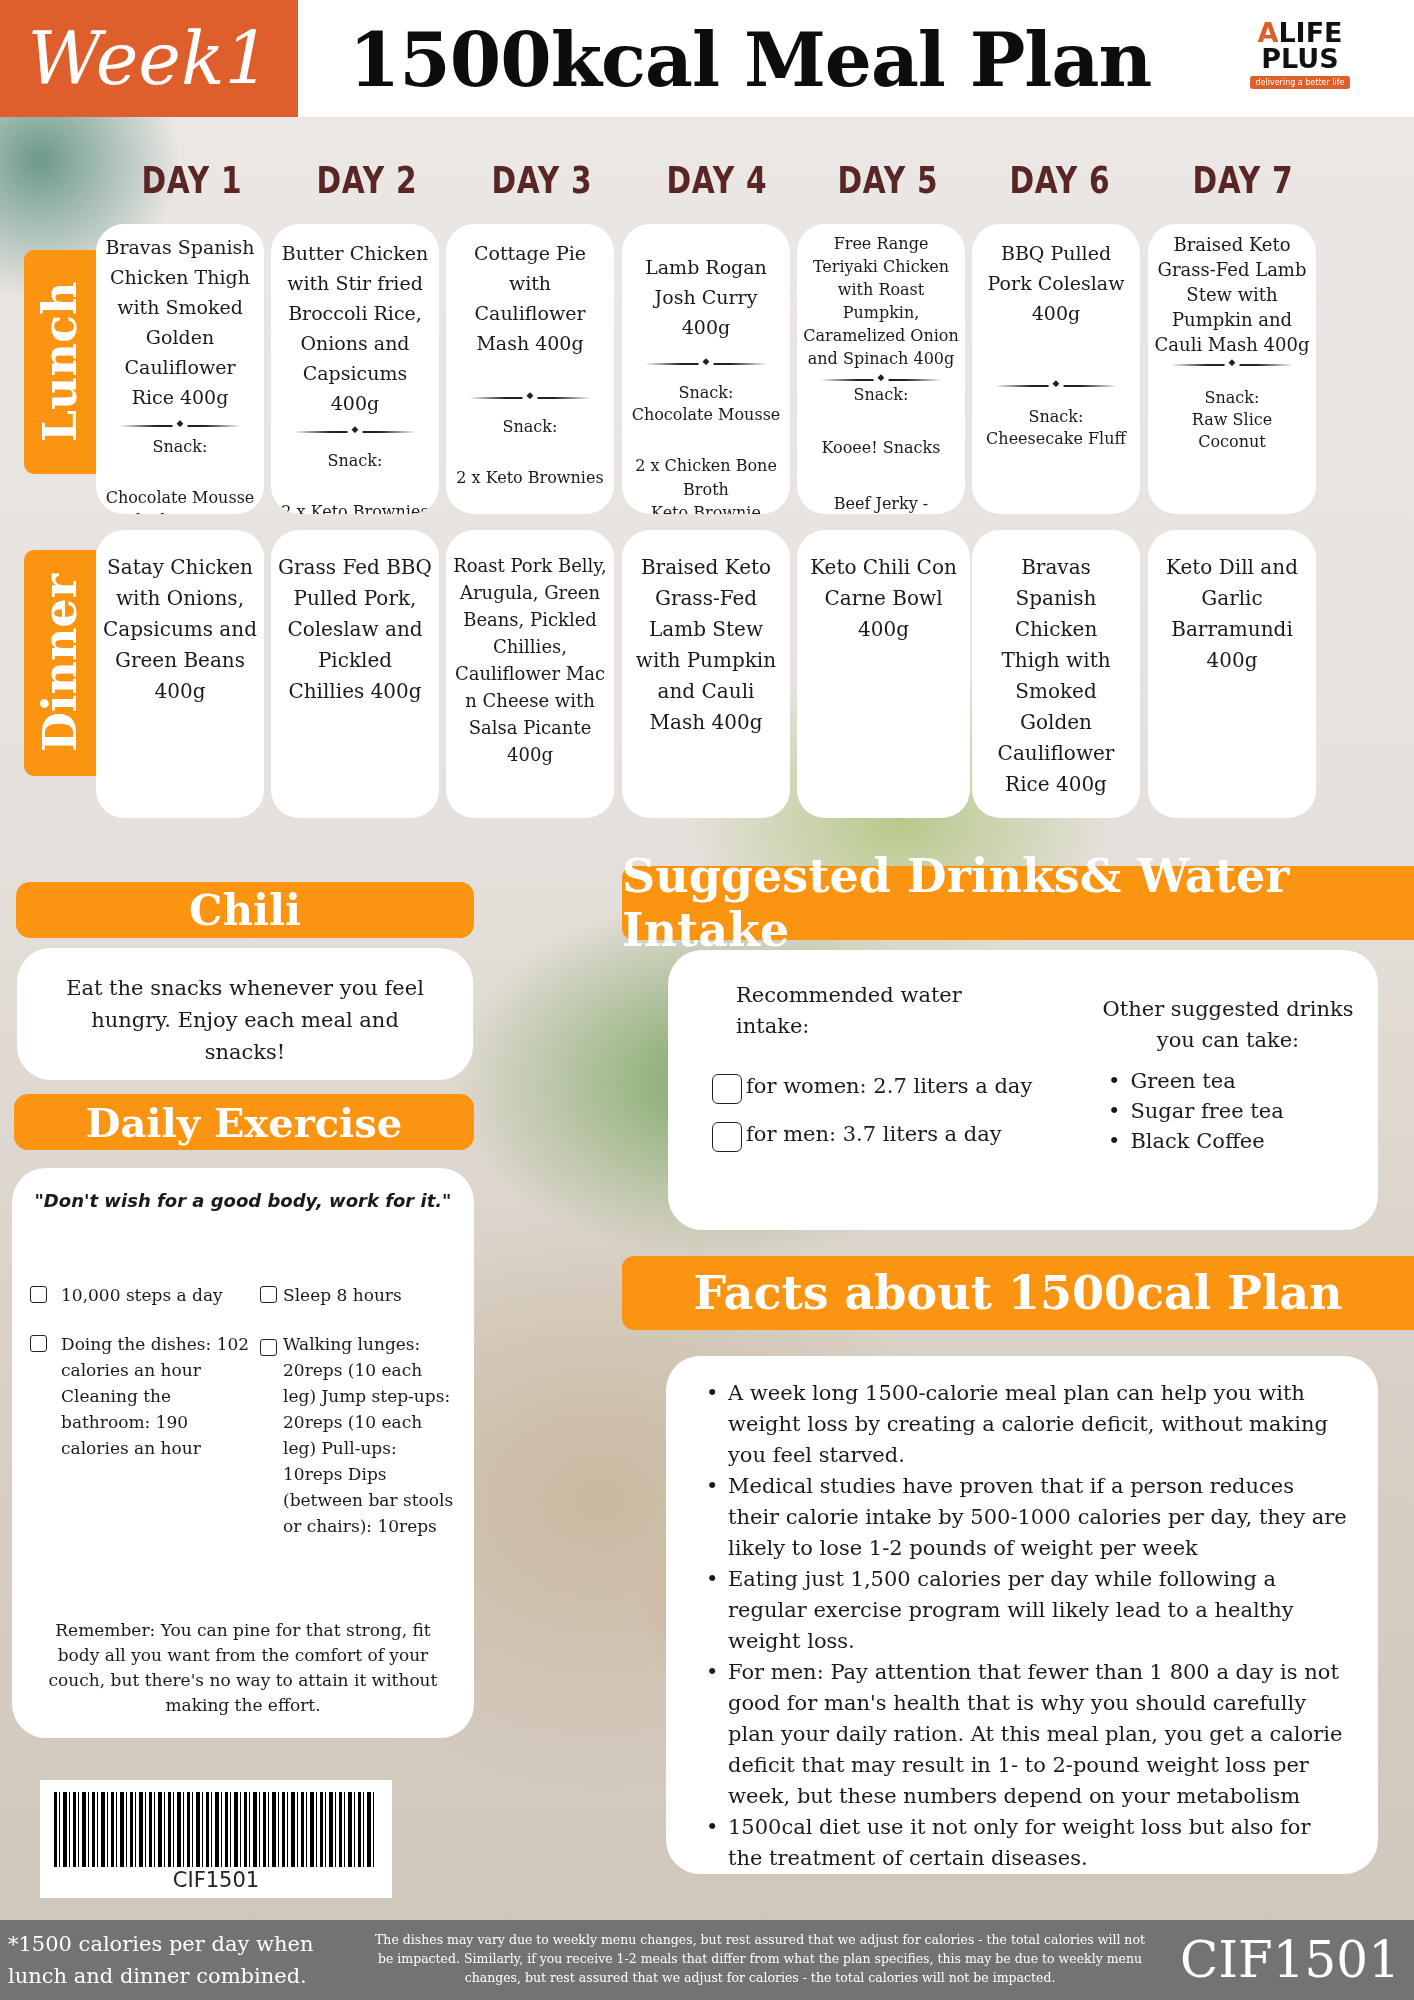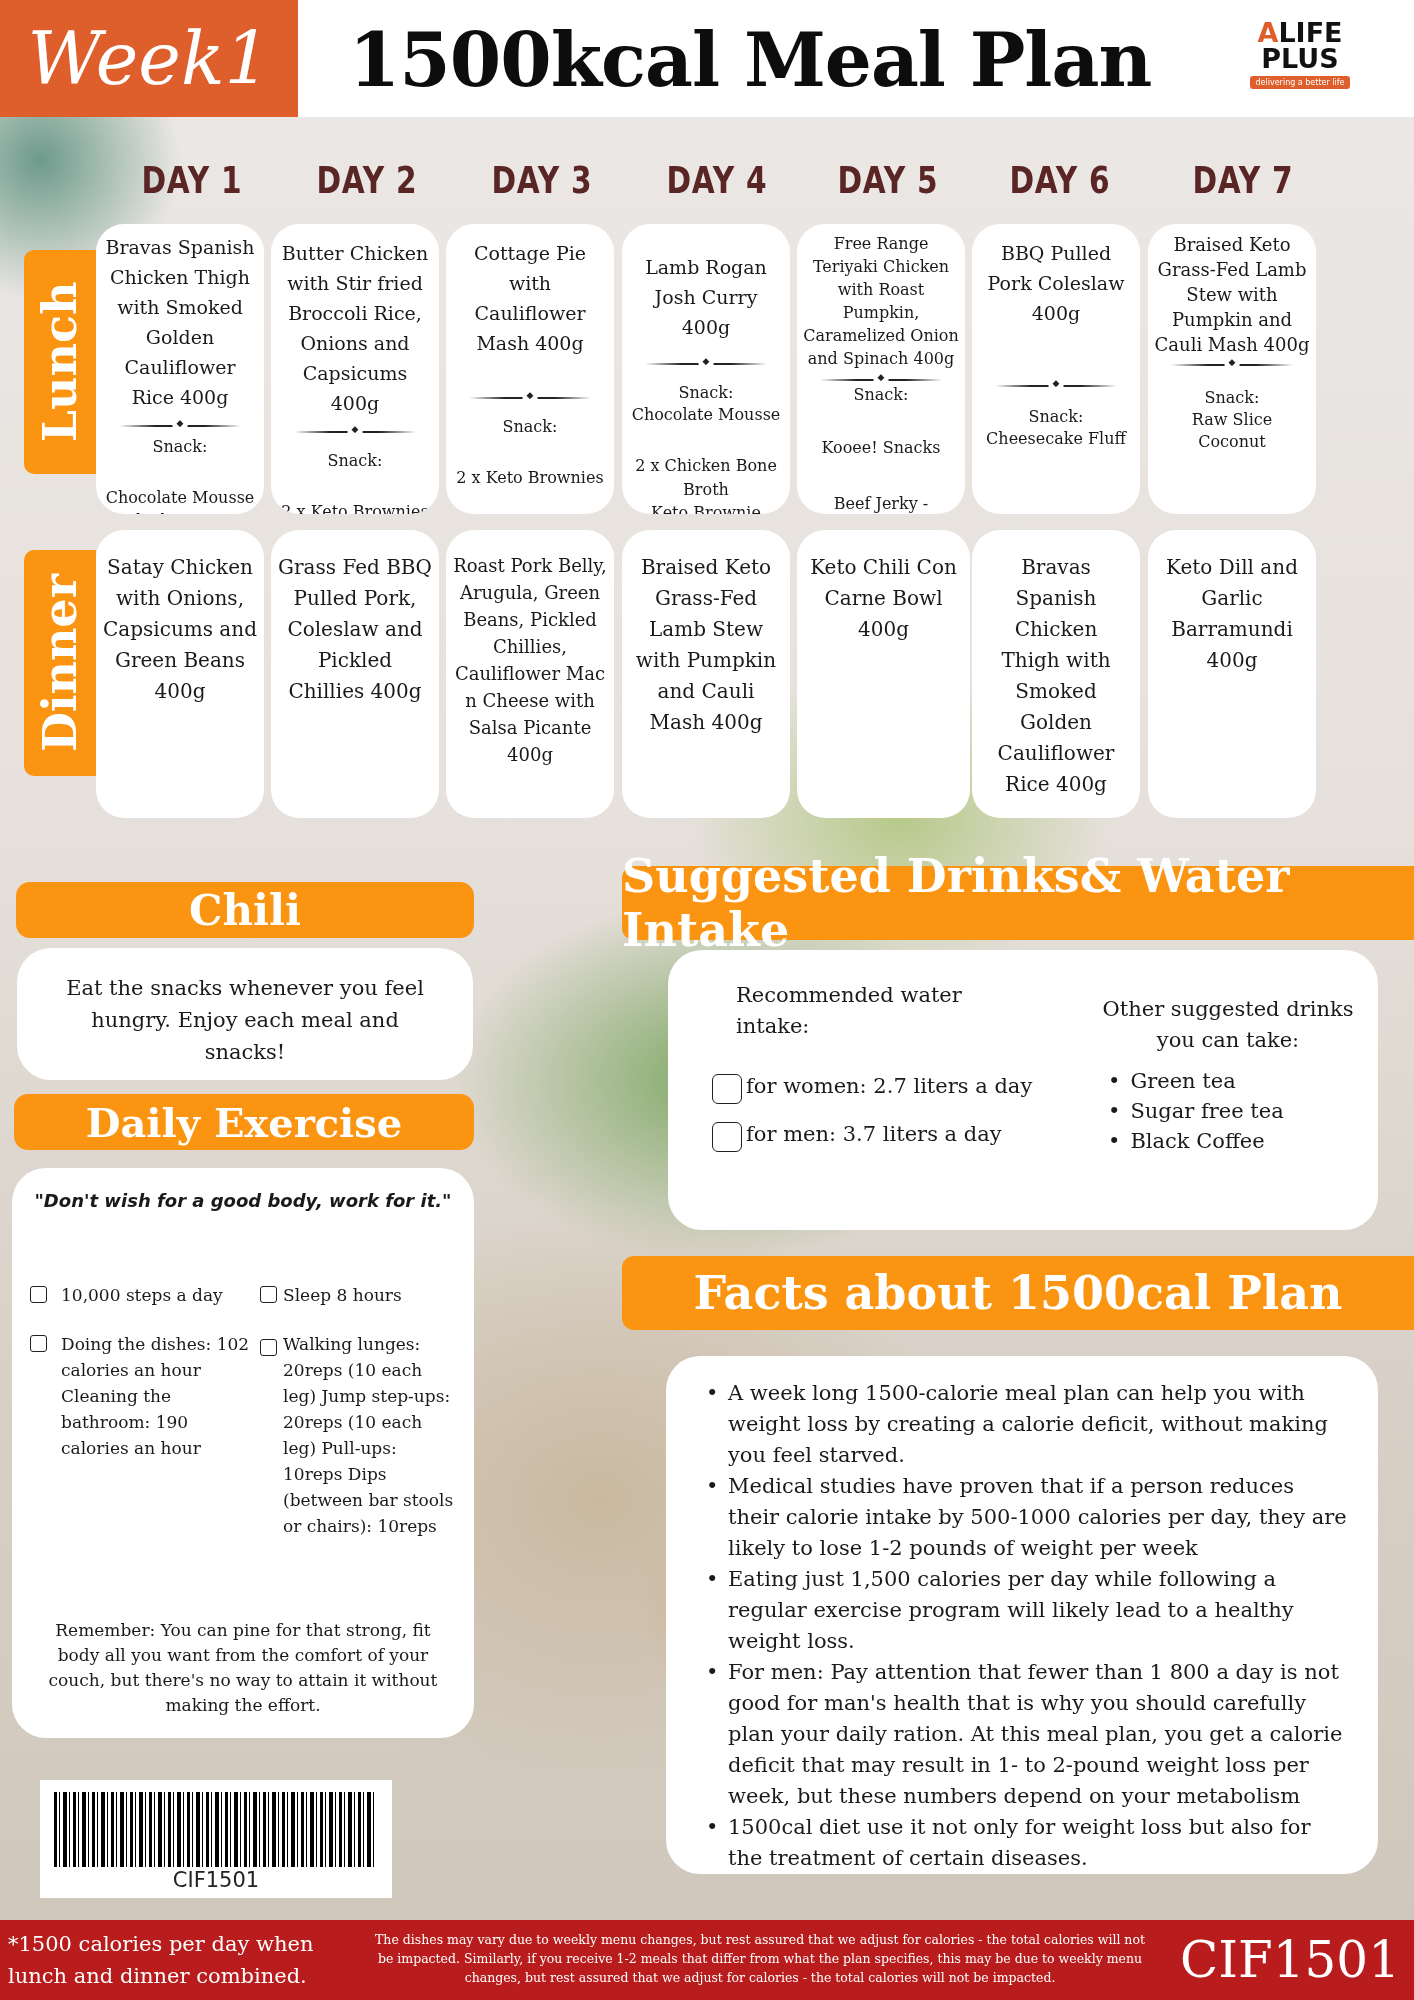--- a/index.html
+++ b/index.html
@@ -108,21 +108,21 @@
   .facts-list li { position: relative; padding-left: 22px; }
   .facts-list li::before { content: "•"; position: absolute; left: 0; top: 0; }
 
   
   .barcode { position: absolute; left: 40px; top: 1780px; width: 352px; height: 118px; background: #fff; }
   .bars { position: absolute; left: 14px; top: 12px; width: 322px; height: 75px;
     background: repeating-linear-gradient(90deg, #000 0 3px, #fff 3px 5px, #000 5px 6px, #fff 6px 9px, #000 9px 13px, #fff 13px 15px, #000 15px 16px, #fff 16px 19px); }
   .barcode-label { position: absolute; left: 0; right: 0; top: 88px; text-align: center; font-family: "DejaVu Sans", sans-serif; font-size: 21px; color: #222; }
 
   
-  .footer { position: absolute; left: 0; top: 1920px; width: 1414px; height: 80px; background: #b91c1c; color: #fff; }
+  .footer { position: absolute; left: 0; top: 1920px; width: 1414px; height: 80px; background: #737373; color: #fff; }
   .footer-note { position: absolute; left: 8px; top: 8px; width: 330px; font-size: 21px; line-height: 32px; }
   .footer-disclaimer { position: absolute; left: 370px; top: 10px; width: 780px; font-size: 12.5px; line-height: 19px; text-align: center; }
   .footer-code { position: absolute; right: 14px; top: 8px; font-size: 50px; line-height: 64px; }
 </style>
 </head>
 <body>
 
 <div class="header">
   <div class="week-badge">Week1</div>
   <div class="main-title">1500kcal Meal Plan</div>

